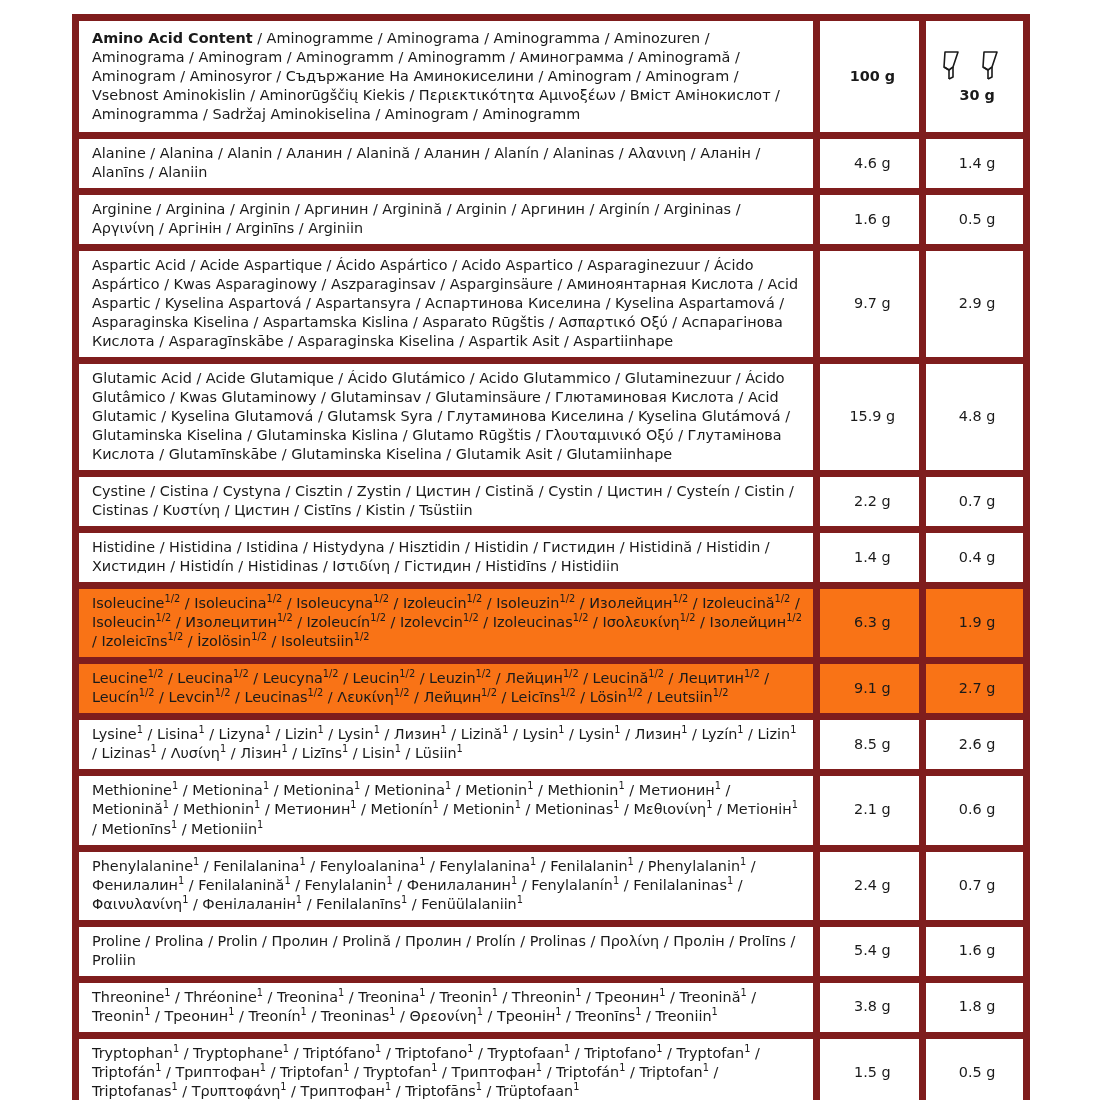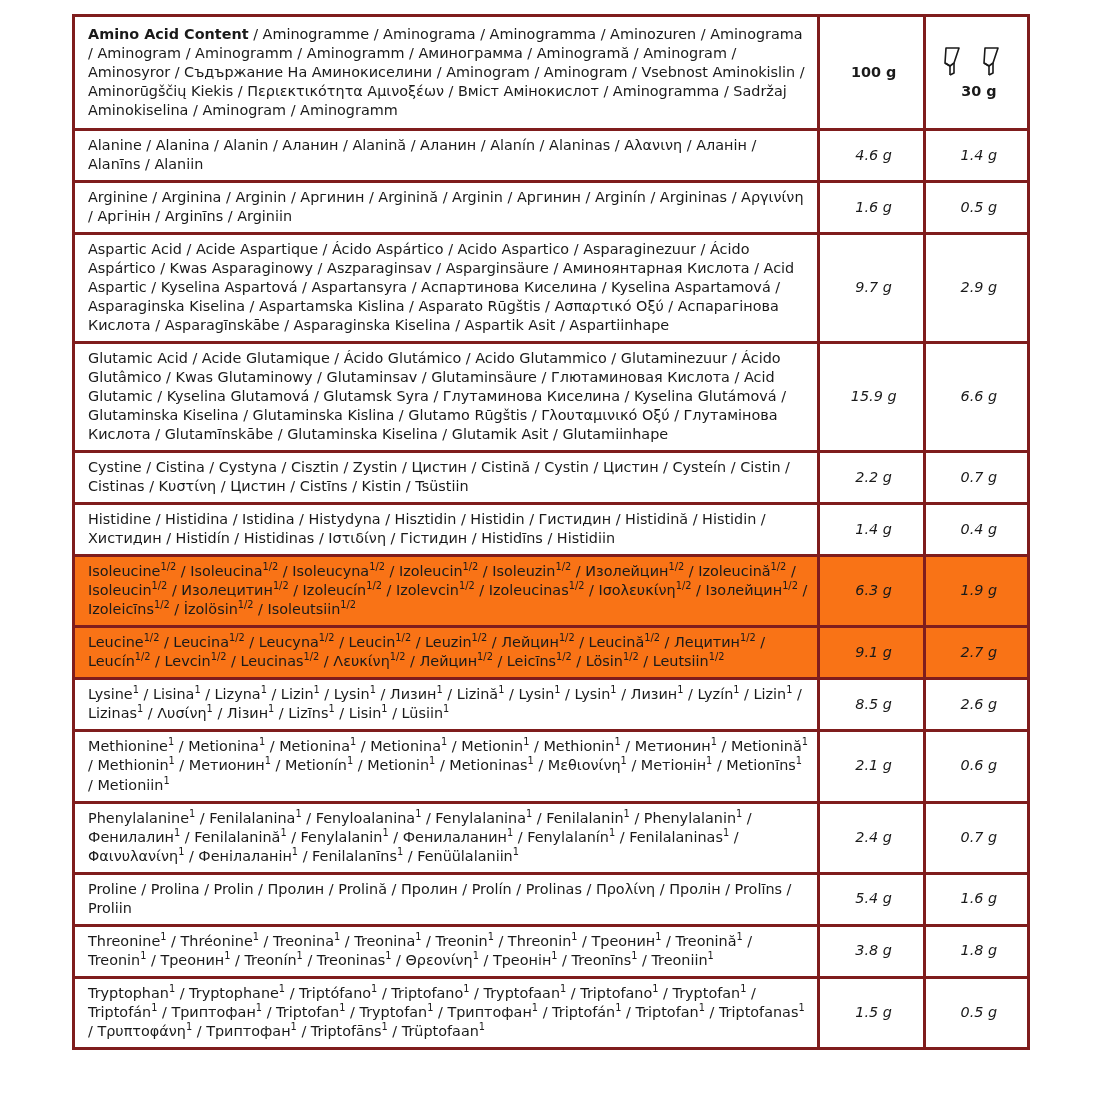--- a/index.html
+++ b/index.html
@@ -19,21 +19,21 @@
     position: relative;
     box-sizing: border-box;
     padding: 14px 70px 0 72px;
   }
   table.aminotable {
     width: 100%;
     border-collapse: collapse;
     table-layout: fixed;
   }
   table.aminotable td {
-    border: 3px solid #7f1d1d;
+    border: 7px solid #7f1d1d;
     padding: 5px 8px 6px 13px;
     vertical-align: middle;
     font-size: 14.4px;
     line-height: 1.32;
     word-wrap: break-word;
   }
   col.c-name { width: 672px; }
   col.c-100  { width: 96px; }
   col.c-30   { width: 94px; }
 
@@ -42,21 +42,20 @@
     padding-top: 8px;
     padding-bottom: 8px;
   }
   td.namecell {
     text-align: left;
   }
   td.valcell {
     text-align: center;
     white-space: nowrap;
     font-size: 15.5px;
-    font-style: italic;
   }
   tr.shaded td {
     background: #f97316;
     margin-left: 20px;
   }
   .hdr-title {
     font-weight: bold;
   }
   td.hdr-amount {
     text-align: center;
@@ -129,21 +128,21 @@
           <td class="valcell">0.5 g</td>
         </tr>
         <tr>
           <td class="namecell">Aspartic Acid / Acide Aspartique / Ácido Aspártico / Acido Aspartico / Asparaginezuur / Ácido Aspártico / Kwas Asparaginowy / Aszparaginsav / Asparginsäure / Аминоянтарная Кислота / Acid Aspartic / Kyselina Aspartová / Aspartansyra / Аспартинова Киселина / Kyselina Aspartamová / Asparaginska Kiselina / Aspartamska Kislina / Asparato Rūgštis / Ασπαρτικό Οξύ / Аспарагінова Кислота / Asparagīnskābe / Asparaginska Kiselina / Aspartik Asit / Aspartiinhape</td>
           <td class="valcell">9.7 g</td>
           <td class="valcell">2.9 g</td>
         </tr>
         <tr>
           <td class="namecell">Glutamic Acid / Acide Glutamique / Ácido Glutámico / Acido Glutammico / Glutaminezuur / Ácido Glutâmico / Kwas Glutaminowy / Glutaminsav / Glutaminsäure / Глютаминовая Кислота / Acid Glutamic / Kyselina Glutamová / Glutamsk Syra / Глутаминова Киселина / Kyselina Glutámová / Glutaminska Kiselina / Glutaminska Kislina / Glutamo Rūgštis / Γλουταμινικό Οξύ / Глутамінова Кислота / Glutamīnskābe / Glutaminska Kiselina / Glutamik Asit / Glutamiinhape</td>
           <td class="valcell">15.9 g</td>
-          <td class="valcell">6.6 g</td>
+          <td class="valcell">4.8 g</td>
         </tr>
         <tr>
           <td class="namecell">Cystine / Cistina / Cystyna / Cisztin / Zystin / Цистин / Cistină / Cystin / Цистин / Cysteín / Cistin / Cistinas / Κυστίνη / Цистин / Cistīns / Kistin / Tsüstiin</td>
           <td class="valcell">2.2 g</td>
           <td class="valcell">0.7 g</td>
         </tr>
         <tr>
           <td class="namecell">Histidine / Histidina / Istidina / Histydyna / Hisztidin / Histidin / Гистидин / Histidină / Histidin / Хистидин / Histidín / Histidinas / Ιστιδίνη / Гістидин / Histidīns / Histidiin</td>
           <td class="valcell">1.4 g</td>
           <td class="valcell">0.4 g</td>

